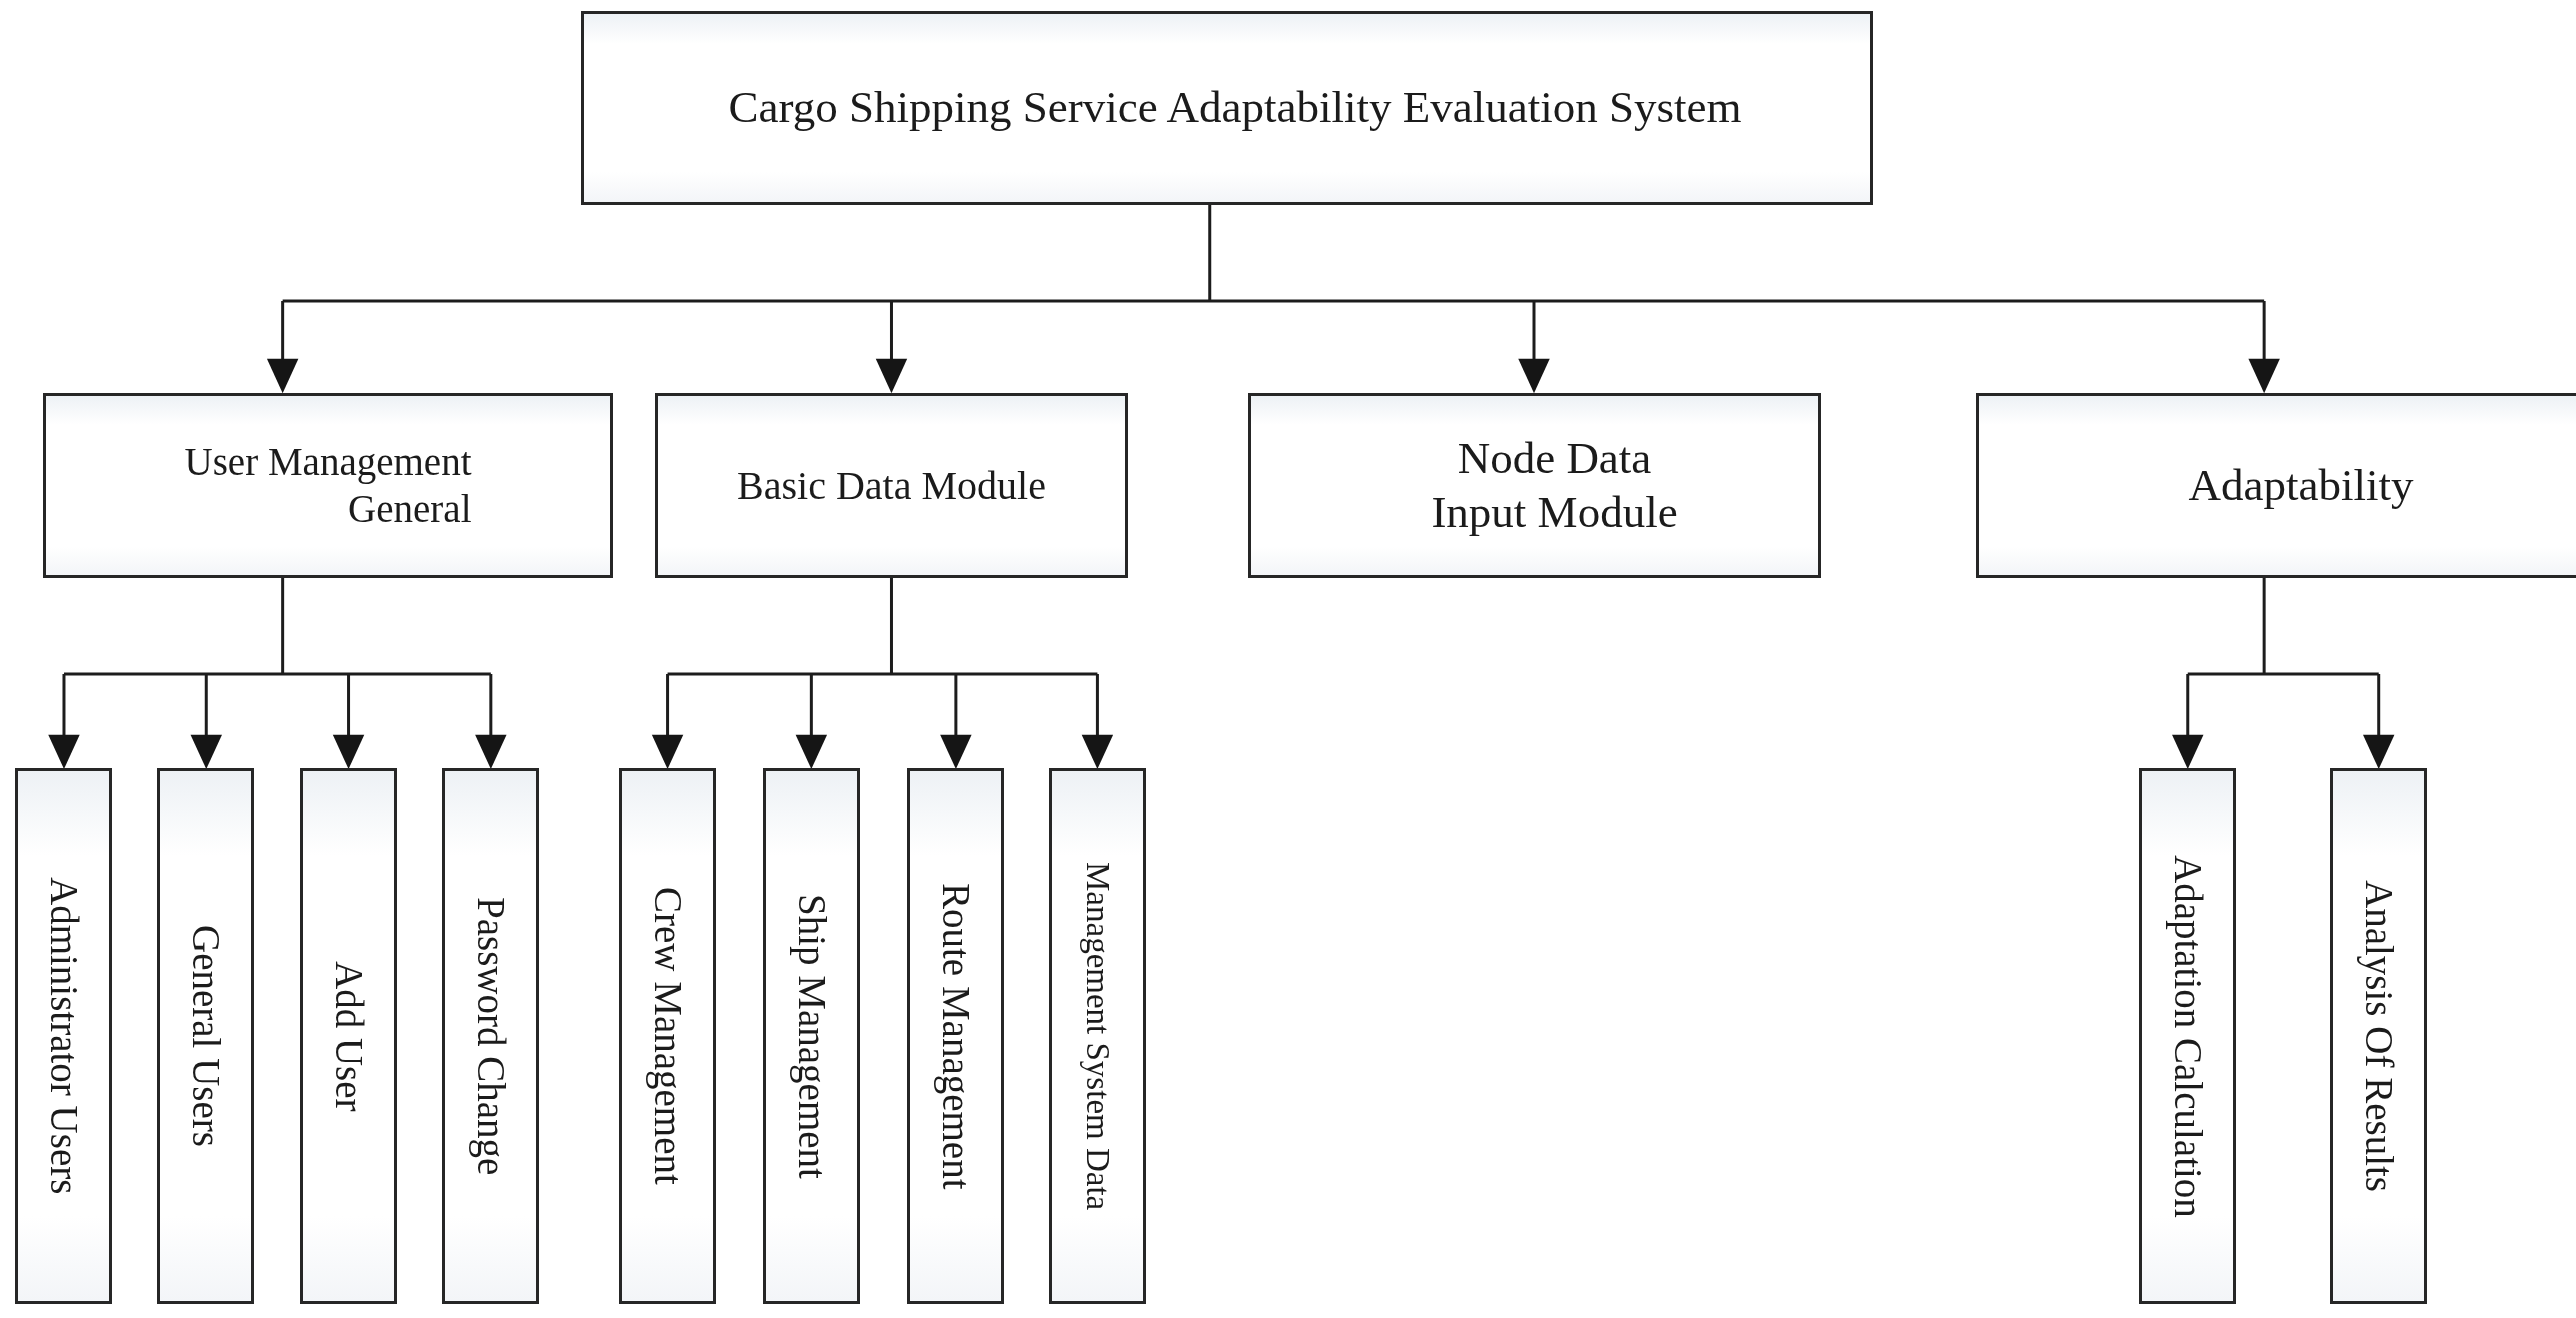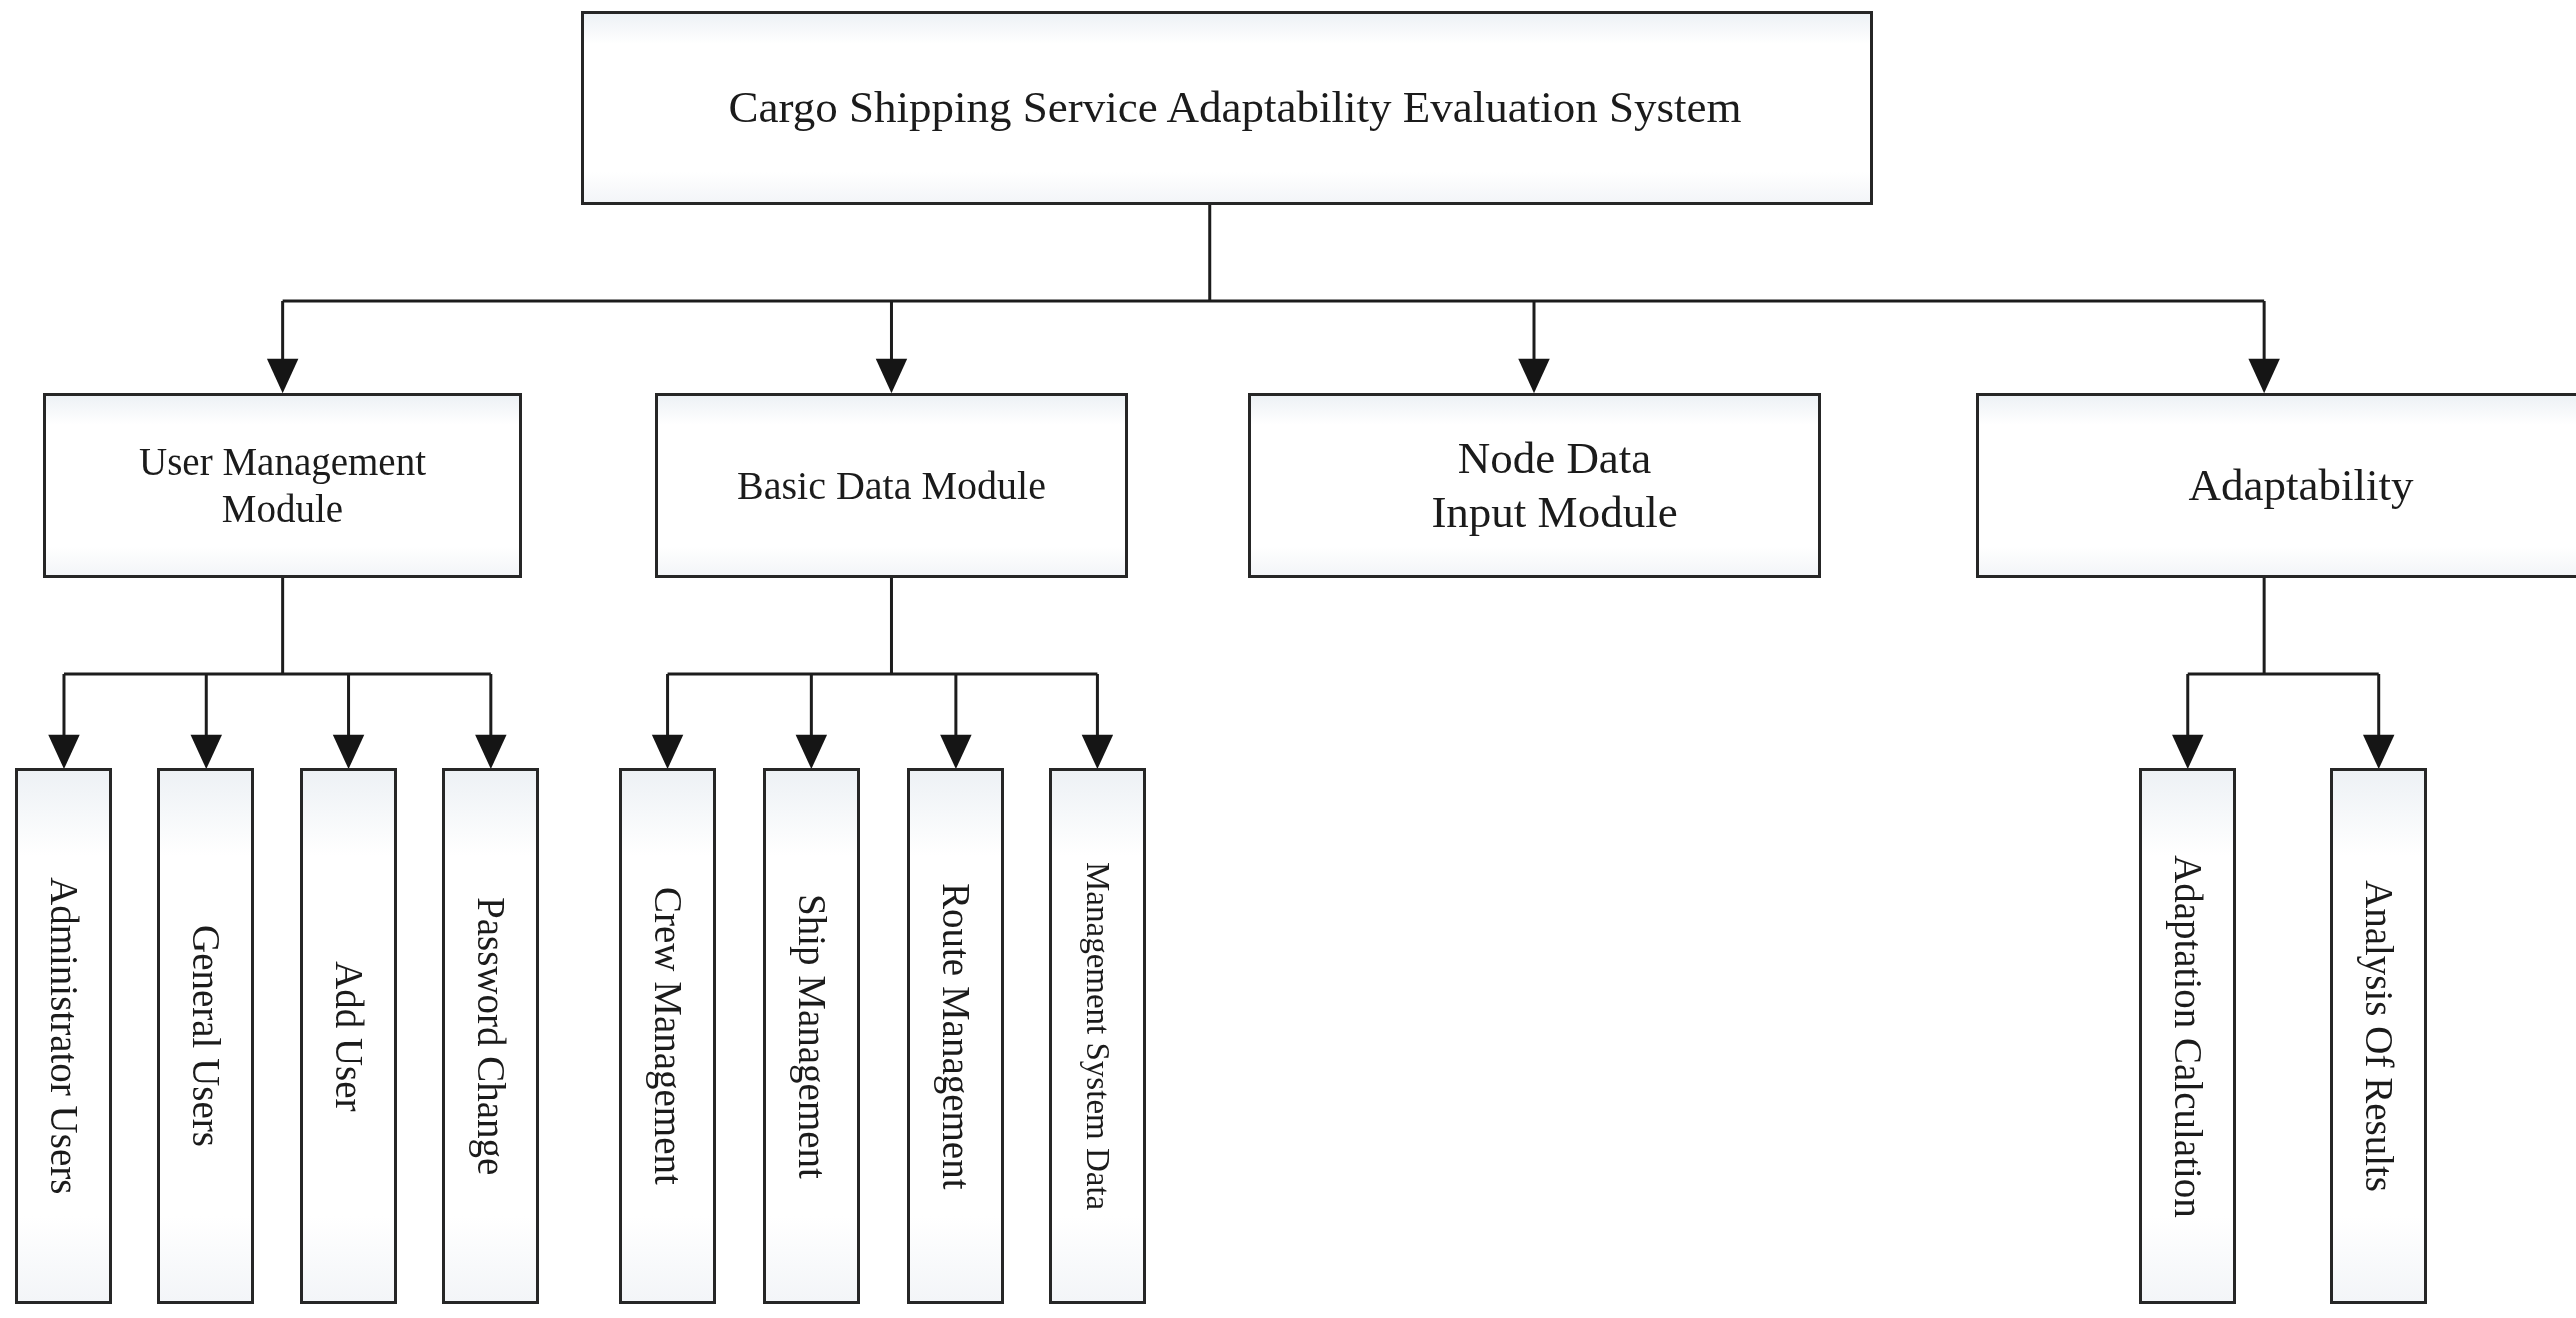--- a/index.html
+++ b/index.html
@@ -59,24 +59,24 @@
       <polygon points="1444,981 1486,981 1465,1027"></polygon>
       <polygon points="2900,981 2942,981 2921,1027"></polygon>
       <polygon points="3155,981 3197,981 3176,1027"></polygon>
     </g>
   </svg>
 
   <div class="box root" style="left:581px; top:10.5px; width:1292px; height:194px;">
     <span class="lbl">Cargo Shipping Service Adaptability Evaluation System</span>
   </div>
 
-  <div class="box fs52" style="left:43px; top:393px; width:479px; height:185px;">
+  <div class="box fs52" style="left:43px; top:393px; width:570px; height:185px;text-align:right;">
     <div>
       <span class="lbl">User Management</span>
-      <span class="lbl">Module</span>
+      <span class="lbl">General</span>
     </div>
   </div>
 
   <div class="box fs54" style="left:655px; top:393px; width:473px; height:185px;">
     <div>
       <span class="lbl">Basic Data Module</span>
       <span class="lbl"></span>
     </div>
   </div>
 

